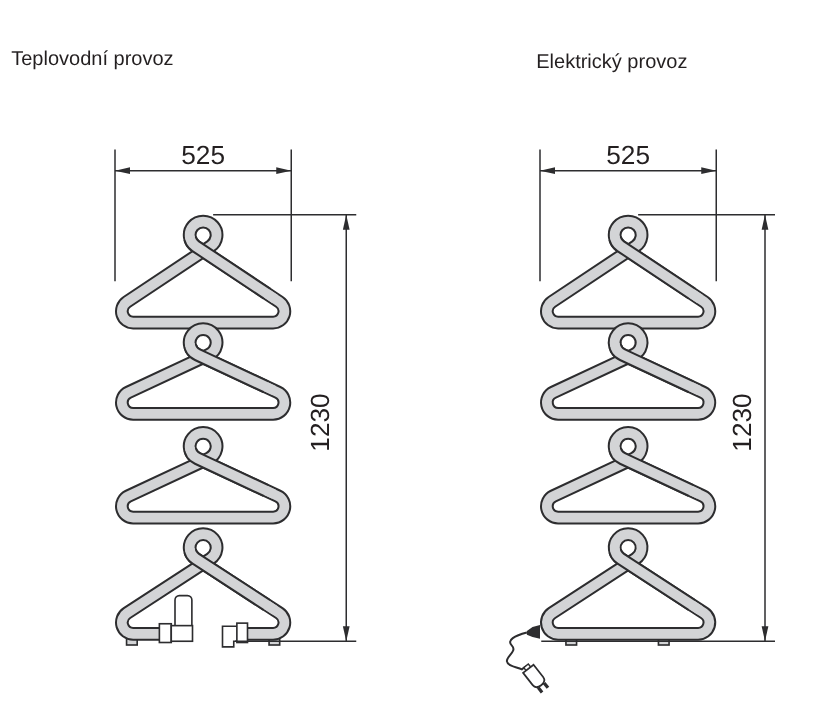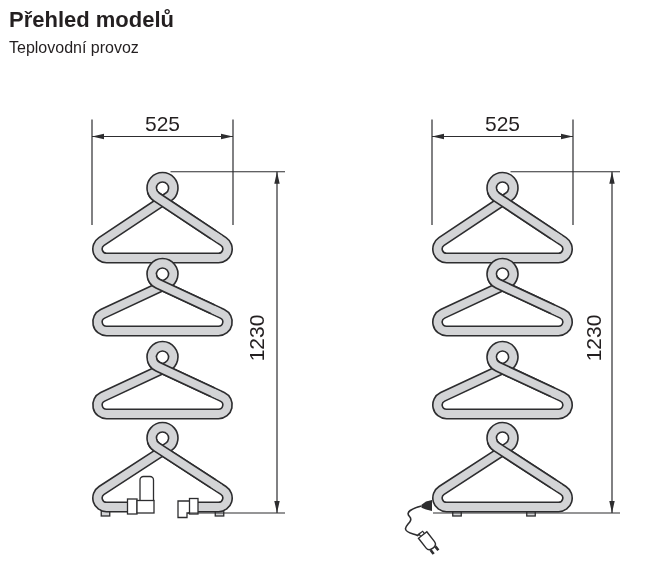--- a/index.html
+++ b/index.html
@@ -10,22 +10,22 @@
   .diagram-label{position:absolute;font-size:16px;font-weight:normal;color:#231f20;line-height:1.1;}
   .label-left{left:9px;top:39px;}
   .label-right{left:429px;top:41px;}
   svg.canvas{position:absolute;left:0;top:0;}
   text.dim{font-family:"Liberation Sans",sans-serif;font-size:21px;fill:#231f20;}
 </style>
 </head>
 <body>
 
 <div class="page">
-  <div class="page-title">Přehled modelů</div>
   <div class="diagram-label label-left">Teplovodní provoz</div>
+  <div class="diagram-label label-right">Elektrický provoz</div>
 
   <svg class="canvas" width="655" height="562" viewBox="0 0 655 562" xmlns="http://www.w3.org/2000/svg">
     <g id="hw-diagram">
       <g id="hw-radiator">
           <rect x="101.25" y="505" width="8.5" height="11" fill="#d3d4d6" stroke="#2d2d2f" stroke-width="1.3"></rect>
           <rect x="215.25" y="505" width="8.5" height="11" fill="#d3d4d6" stroke="#2d2d2f" stroke-width="1.3"></rect>
           <path d="M 168.46 196.95 A 10.75 10.75 0 1 0 156.54 196.95 L 223.49 241.51 A 9 9 0 0 1 218.5 258 L 106.5 258 A 9 9 0 0 1 101.51 241.51 Z" fill="none" stroke="#2d2d2f" stroke-width="11"></path>
           <path d="M 168.46 196.95 A 10.75 10.75 0 1 0 156.54 196.95 L 223.49 241.51 A 9 9 0 0 1 218.5 258 L 106.5 258 A 9 9 0 0 1 101.51 241.51 Z" fill="none" stroke="#d3d4d6" stroke-width="7.8"></path>
           <path d="M 152.12 190.78 A 10.75 10.75 0 0 0 156.54 196.95 L 213.45 234.82" fill="none" stroke="#2d2d2f" stroke-width="11"></path>
           <path d="M 151.78 188.75 A 10.75 10.75 0 0 0 156.54 196.95 L 220.14 239.28" fill="none" stroke="#d3d4d6" stroke-width="7.8"></path>

